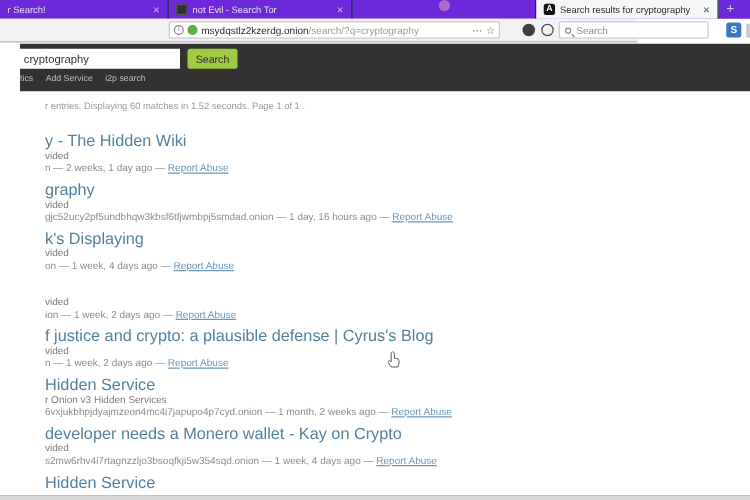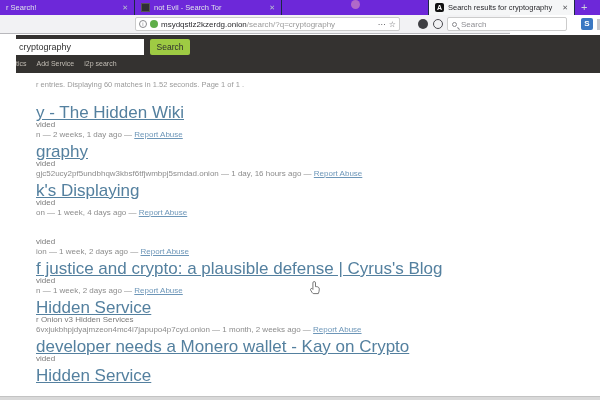--- a/index.html
+++ b/index.html
@@ -61,22 +61,22 @@
                  padding:0 5px; font-family:"Liberation Sans", sans-serif; }
   .search-btn { position:absolute; left:134px; top:4px; width:40px; height:16px;
                 background:#9ecb43; border:none; border-radius:2px; color:#2e2e2e;
                 font-size:8.5px; font-family:"Liberation Sans", sans-serif; }
   .header-nav { position:absolute; left:0; top:25px; display:flex; gap:10px; }
   .header-nav span { color:#c2bdb5; font-size:7px; }
 
   .content { position:absolute; left:0; top:80px; width:560px;margin-left:36px; }
   .stats { color:#9a9a9a; font-size:7.5px; line-height:10px; margin-bottom:16px; }
   .result { margin-bottom:5px; }
-  .r-title { display:block; font-size:17px; line-height:14px; height:14px;
-             color:#54809f; text-decoration:underline; white-space:nowrap; }
+  .r-title { display:block; font-size:13px; line-height:14px; height:14px;
+             color:#54809f; white-space:nowrap; }
   .r-desc { font-size:8px; line-height:10px; color:#7a7a7a; white-space:nowrap; }
   .r-url  { font-size:8px; line-height:10px; color:#8c8c8c; white-space:nowrap; }
   .r-abuse { color:#6d96b8; text-decoration:underline; }
 
   .bottom-band { position:absolute; left:0; top:396px; width:600px; height:4px;
                  background:#d9d9d9; border-top:1px solid #c3c3c3; }
 
   .cursor { position:absolute; left:310px; top:281px; width:11px; height:15px; }
 </style>
 </head>
@@ -173,20 +173,21 @@
 
   <div class="result">
     <a class="r-title">Hidden Service</a>
     <div class="r-desc">r Onion v3 Hidden Services</div>
     <div class="r-url"><span class="r-url-text">6vxjukbhpjdyajmzeon4mc4i7japupo4p7cyd.onion — 1 month, 2 weeks ago — </span><a class="r-abuse">Report Abuse</a></div>
   </div>
 
   <div class="result">
     <a class="r-title">developer needs a Monero wallet - Kay on Crypto</a>
     <div class="r-desc">vided</div>
+    <div class="r-url"><span class="r-url-text">s2mw6rhv4i7rtagnzzljo3bsoqfkji5w354sqd.onion — 1 week, 4 days ago — </span><a class="r-abuse">Report Abuse</a></div>
   </div>
 
   <div class="result">
     <a class="r-title">Hidden Service</a>
 
   </div>
 </div>
 
 <div class="bottom-band"></div>
 

